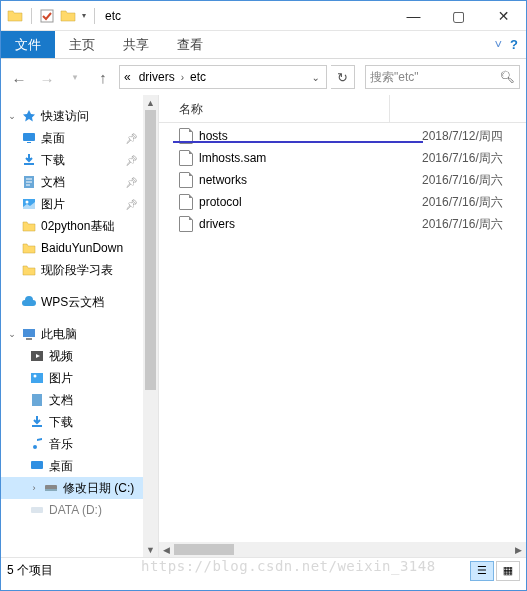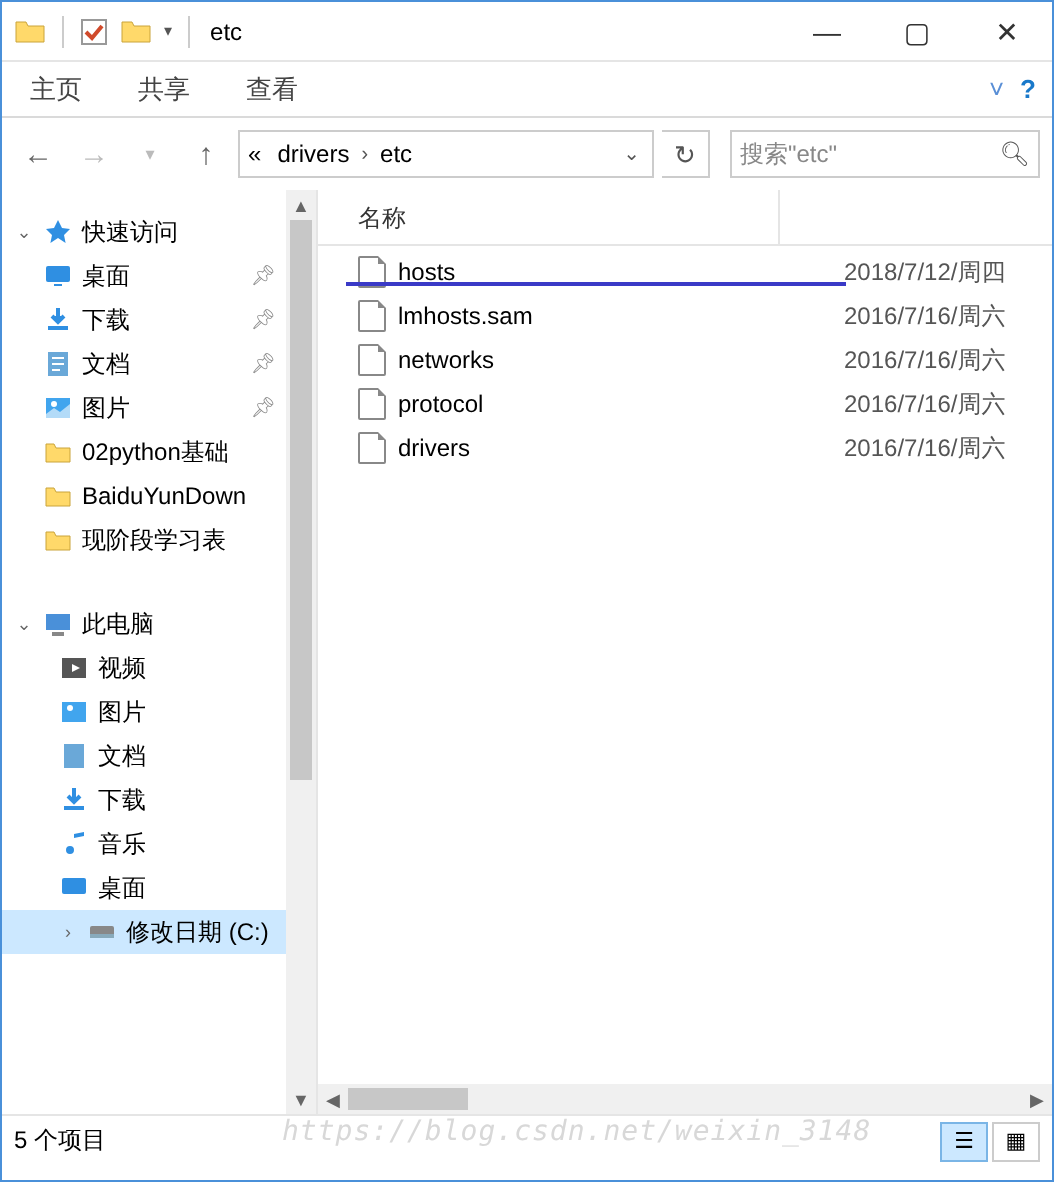--- a/index.html
+++ b/index.html
@@ -62,21 +62,21 @@
 .hscroll { position: absolute; bottom: 0; left: 0; right: 0; height: 15px; background: #f0f0f0; display: flex; }
 .hscroll .arr { width: 15px; display: flex; align-items: center; justify-content: center; font-size: 9px; color: #666; }
 .hscroll .track { flex: 1; position: relative; }
 .hscroll .thumb { position: absolute; left: 0; top: 2px; bottom: 2px; width: 60px; background: #c7c7c7; }
 
 .statusbar { height: 26px; border-top: 1px solid #e5e5e5; display: flex; align-items: center; font-size: 12px; padding: 0 6px; }
 .statusbar .views { margin-left: auto; display: flex; gap: 2px; }
 .statusbar .views .vbtn { width: 24px; height: 20px; border: 1px solid #ccc; display: flex; align-items: center; justify-content: center; font-size: 11px; }
 .statusbar .views .vbtn.active { background: #cce8ff; border-color: #7ab5e6; }
 
-.watermark { position: absolute; bottom: 16px; left: 140px; font-size: 14px; color: #d8d8d8; letter-spacing: 0.5px; font-family: monospace; pointer-events: none; font-style: italic; }
+.watermark { position: absolute; bottom: 16px; left: 140px; font-size: 14px; color: #d8d8d8; letter-spacing: 0.5px; font-family: monospace; pointer-events: none; }
 
 
 .svg-folder { fill: #ffd96a; stroke: #caa43a; stroke-width: 0.5; }
 .svg-star { fill: #2f8fe2; }
 .svg-desktop { fill: #2f8fe2; }
 .svg-dl { fill: #2f8fe2; }
 .svg-doc { fill: #6aa8d8; }
 .svg-img { fill: #41a5ee; }
 .svg-cloud { fill: #3a9de0; }
 .svg-pc { fill: #4a90d9; }
@@ -111,20 +111,21 @@
   </div>
   <span class="title">etc</span>
   <div class="winbtns">
     <div>—</div>
     <div>▢</div>
     <div>✕</div>
   </div>
 </div>
 
 <div class="ribbon">
+  <div class="tab active">文件</div>
   <div class="tab">主页</div>
   <div class="tab">共享</div>
   <div class="tab">查看</div>
   <div class="help">
     <span>˅</span>
     <span style="color:#1979ca;font-weight:bold">?</span>
   </div>
 </div>
 
 <div class="navrow">
@@ -217,20 +218,29 @@
     </div>
     <div class="np-item lvl1">
       <span class="np-ico">
           <svg width="14" height="12" viewBox="0 0 14 12">
             <path class="svg-folder" d="M1 2h4l1 2h7v7H1z"></path>
           </svg>
         </span>
       <span>现阶段学习表</span>
     </div>
     <div class="np-gap"></div>
+    <div class="np-item">
+      <span class="np-exp"></span>
+      <span class="np-ico">
+          <svg width="16" height="12" viewBox="0 0 16 12">
+            <path class="svg-cloud" d="M4 10a3 3 0 010-6 4 4 0 018 0 3 3 0 010 6z"></path>
+          </svg>
+        </span>
+      <span>WPS云文档</span>
+    </div>
     <div class="np-gap"></div>
     <div class="np-item">
       <span class="np-exp">⌄</span>
       <span class="np-ico">
           <svg width="14" height="14" viewBox="0 0 14 14">
             <rect class="svg-pc" x="1" y="2" width="12" height="8"></rect>
             <rect x="4" y="11" width="6" height="2" fill="#888"></rect>
           </svg>
         </span>
       <span>此电脑</span>
@@ -287,20 +297,28 @@
     </div>
     <div class="np-item lvl1b sel">
       <span class="np-exp">›</span>
       <span class="np-ico">
           <svg width="14" height="10" viewBox="0 0 14 10">
             <rect class="svg-drive" x="1" y="2" width="12" height="6" rx="1" fill="#bcd"></rect>
             <rect x="1" y="6" width="12" height="2" fill="#8ab"></rect>
           </svg>
         </span>
       <span>修改日期 (C:)</span>
+    </div>
+    <div class="np-item lvl1b" style="opacity:0.5">
+      <span class="np-ico">
+          <svg width="14" height="10" viewBox="0 0 14 10">
+            <rect x="1" y="2" width="12" height="6" rx="1" fill="#bcd"></rect>
+          </svg>
+        </span>
+      <span>DATA (D:)</span>
     </div>
 
     <div class="scroll">
       <div class="arr">▲</div>
       <div class="track">
           <div class="thumb"></div>
         </div>
       <div class="arr">▼</div>
     </div>
   </div>

